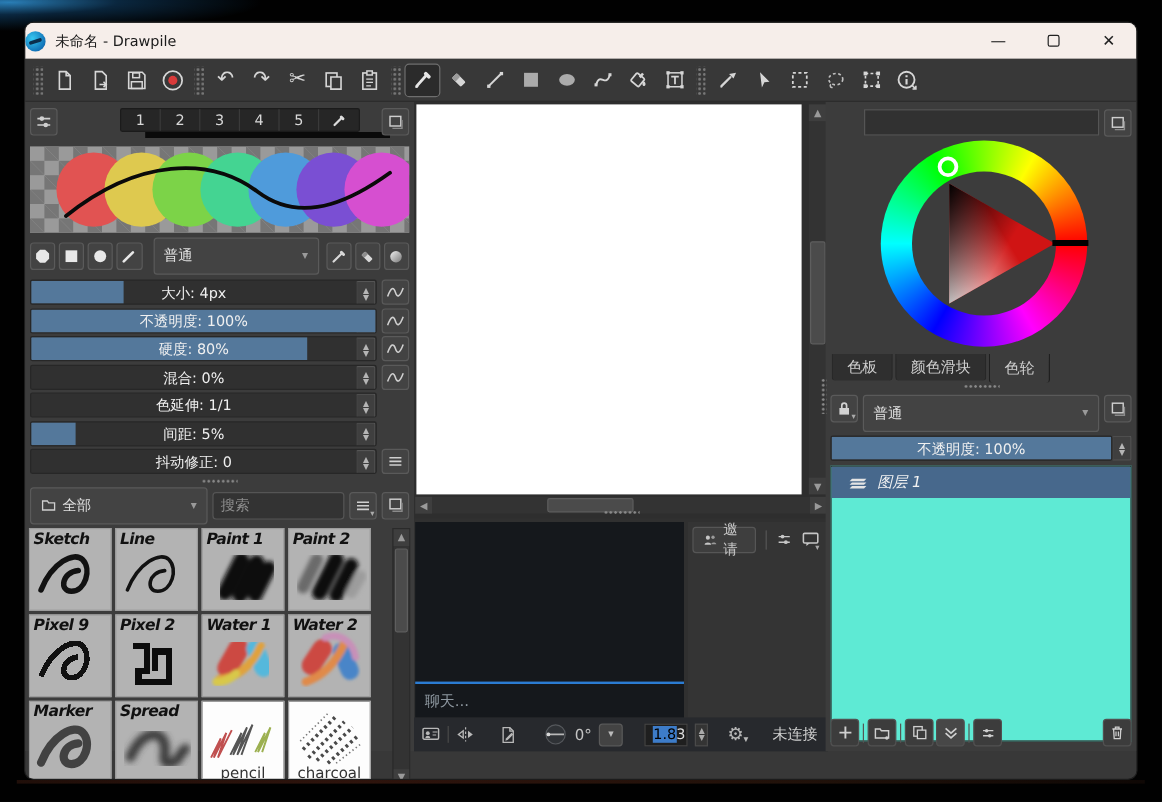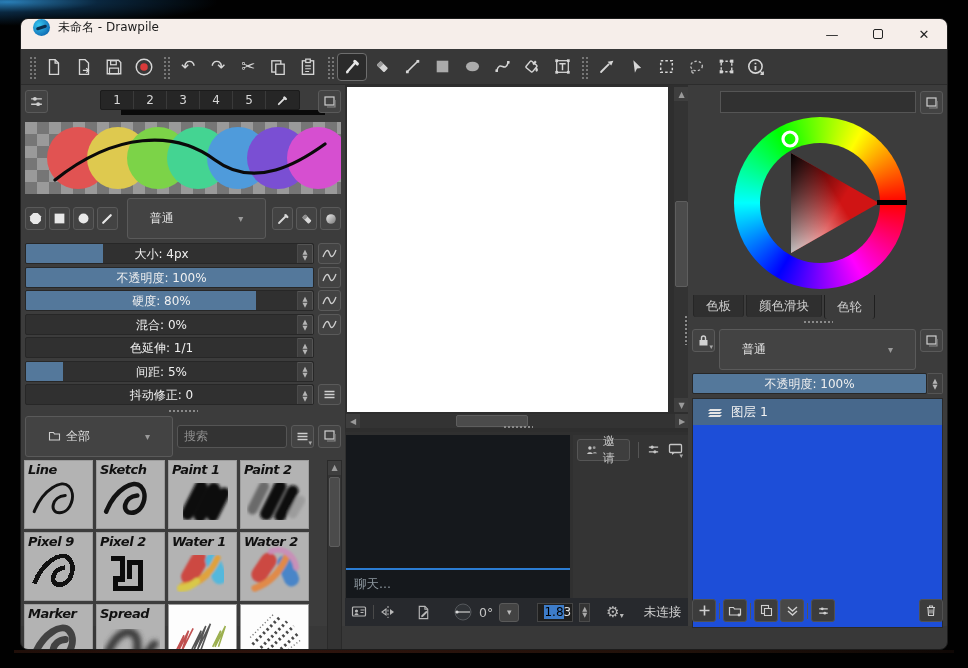--- a/index.html
+++ b/index.html
@@ -7,21 +7,21 @@
   #screen{position:relative;width:968px;height:668px;background:#020202;overflow:hidden;}
   #screen::before{content:"";position:absolute;left:0;top:0;width:220px;height:26px;
     background:radial-gradient(ellipse at 8px 2px,#2a7fb8 0%,rgba(20,80,130,.5) 30%,transparent 70%);}
   #screen::after{content:"";position:absolute;left:14px;top:650px;width:940px;height:3px;
     background:linear-gradient(to right,#3a1a10,#542417 30%,#3c2012 70%,#1a0d08);opacity:.55;}
 
   .window{position:absolute;left:20px;top:18px;width:928px;height:632px;border-radius:8px;
     background:#383838;box-shadow:0 6px 28px rgba(0,0,0,.8);overflow:hidden;border:1px solid #1c1c1c;}
 
   
-  .titlebar{height:30px;background:#f6eeea;display:flex;padding-left:12px;}
+  .titlebar{height:30px;background:#f6eeea;display:flex;align-items:center;}
   .appicon{width:17px;height:17px;border-radius:50%;background:radial-gradient(circle at 35% 35%,#36c6f0,#1273b8 70%,#0a4a80);
     position:relative;flex:0 0 auto;}
   .appicon::after{content:"";position:absolute;left:3px;top:7px;width:11px;height:3px;background:#0b2d4d;border-radius:2px;transform:rotate(-18deg);}
   .titletext{font-size:12px;color:#1b1b1b;margin-left:8px;}
   .wincontrols{margin-left:auto;display:flex;height:100%;}
   .winbtn{width:46px;height:100%;display:flex;align-items:center;justify-content:center;color:#222;font-size:13px;}
   .winbtn .maxbox{width:10px;height:10px;border:1.2px solid #222;border-radius:2px;}
 
   
   .menubar{height:23px;background:#3a3a3a;display:flex;align-items:center;padding-left:10px;gap:2px;border-bottom:1px solid #2e2e2e;}
@@ -58,22 +58,22 @@
 
   .preview{position:relative;margin:6px 1px 2px 1px;height:72px;overflow:hidden;
     background-color:#9a9a9a;
     background-image:linear-gradient(45deg,#767676 25%,transparent 25%,transparent 75%,#767676 75%),
                      linear-gradient(45deg,#767676 25%,transparent 25%,transparent 75%,#767676 75%);
     background-size:24px 24px;background-position:0 0,12px 12px;}
   .pcircle{position:absolute;top:5px;width:62px;height:62px;border-radius:50%;}
 
   .shape-row{display:flex;align-items:center;gap:3px;margin:4px 1px;}
   .shape-row .spacer{flex:1;}
-  .dropdown{height:41px;background:#434343;border:1px solid #5a5a5a;border-radius:3px;color:#e0e0e0;
-    font-size:12px;display:flex;align-items:center;padding:0 22px;position:relative;}
+  .dropdown{height:31px;background:#434343;border:1px solid #5a5a5a;border-radius:3px;color:#e0e0e0;
+    font-size:12px;display:flex;align-items:center;padding:0 8px;position:relative;}
   .dropdown .arrow{margin-left:auto;color:#9a9a9a;font-size:10px;padding-left:8px;}
 
   
   .sliders{margin:2px 1px;}
   .srow{display:flex;align-items:center;margin-bottom:2.5px;height:21px;}
   .strack{position:relative;flex:1;height:21px;background:#303030;border:1px solid #272727;border-radius:2px;overflow:hidden;display:flex;justify-content:space-between;}
   .sfill{position:absolute;left:0;top:0;bottom:0;background:#54789b;}
   .stext{position:relative;width:100%;text-align:center;color:#f0f0f0;font-size:12px;line-height:20px;z-index:2;}
   .sspin{width:16px;height:21px;background:#3f3f3f;border:1px solid #555;border-left-color:#4a4a4a;border-radius:0 2px 2px 0;
     display:flex;flex-direction:column;align-items:center;justify-content:center;color:#b5b5b5;font-size:6.5px;line-height:6px;flex:0 0 auto;}
@@ -136,21 +136,21 @@
   .wheel-inner{position:absolute;left:26px;top:26px;width:120px;height:120px;border-radius:50%;background:#3c3c3c;}
   .wheelsvg{position:absolute;left:43px;top:0;}
   .ctabs{display:flex;gap:2px;margin:2px 0 0 2px;}
   .ctab{height:22px;padding:0 12px;display:flex;align-items:center;font-size:12.5px;color:#cfcfcf;
     background:#2f2f2f;border:1px solid #262626;border-bottom:none;border-radius:0 0 3px 3px;border-top:none;}
   .ctab.active{background:#3c3c3c;border-color:#1f1f1f;height:24px;}
 
   .ld-controls{display:flex;gap:4px;margin:4px 1px 3px 1px;}
   .ld-drop{flex:1;}
   .opacity-row{display:flex;margin:0 1px 4px 1px;}
-  .layerlist{margin:0 1px;background:#1d4ed8;height:158px;border:1px solid #2a2a2a;}
+  .layerlist{margin:0 1px;background:#5eead4;height:158px;border:1px solid #2a2a2a;font-style:italic;}
   .layerrow{height:26px;background:#47688c;display:flex;align-items:center;gap:8px;padding-left:14px;color:#f2f2f2;font-size:12.5px;}
   .ld-bottom{position:absolute;left:4px;right:4px;bottom:3px;height:25px;display:flex;align-items:center;gap:2px;}
   .lbtn{width:24px;height:23px;display:flex;align-items:center;justify-content:center;background:#3c3c3c;border:1px solid #515151;border-radius:3px;color:#cfcfcf;}
   .lbtn.trash{margin-left:auto;}
   .lb-sep{width:1px;height:16px;background:#555;margin:0 1px;}
 
   .vsplit-dots{position:absolute;width:5px;height:30px;background-image:radial-gradient(#8a8a8a 1px,transparent 1.2px);background-size:4px 4px;}
 </style>
 </head>
 <body>
@@ -555,29 +555,29 @@
                 <rect x="2" y="2" width="9" height="8" fill="none" stroke="#cfcfcf" stroke-width="1.2"></rect>
                 <path d="M4 12h8V5" fill="none" stroke="#8a8a8a" stroke-width="1.2"></path>
               </svg>
           </div>
         </div>
 
         <div class="grid-wrap">
           <div class="grid">
             <div class="tile">
               <svg width="69" height="69" viewBox="0 0 60 60">
-                  <path d="M8 44 C16 24 32 16 38 22 C45 29 40 45 30 45 C21 45 23 31 35 30" fill="none" stroke="#121212" stroke-width="2.6" stroke-linecap="round"></path>
-                </svg>
-              <span class="tlabel">Line</span>
+                  <path d="M8 44 C16 24 32 16 38 22 C45 29 40 45 30 45 C21 45 23 31 35 30" fill="none" stroke="#121212" stroke-width="4" stroke-linecap="round"></path>
+                </svg>
+              <span class="tlabel">Sketch</span>
             </div>
             <div class="tile">
               <svg width="69" height="69" viewBox="0 0 60 60">
-                  <path d="M8 44 C16 24 32 16 38 22 C45 29 40 45 30 45 C21 45 23 31 35 30" fill="none" stroke="#121212" stroke-width="4" stroke-linecap="round"></path>
-                </svg>
-              <span class="tlabel">Sketch</span>
+                  <path d="M8 44 C16 24 32 16 38 22 C45 29 40 45 30 45 C21 45 23 31 35 30" fill="none" stroke="#121212" stroke-width="2.6" stroke-linecap="round"></path>
+                </svg>
+              <span class="tlabel">Line</span>
             </div>
             <div class="tile">
               <svg width="69" height="69" viewBox="0 0 60 60">
                   <g filter="url(#b1)">
                     <path d="M16 46 L28 22" stroke="#0c0c0c" stroke-width="11" stroke-linecap="round"></path>
                     <path d="M27 48 L39 24" stroke="#0c0c0c" stroke-width="11" stroke-linecap="round"></path>
                     <path d="M38 48 L48 28" stroke="#0c0c0c" stroke-width="10" stroke-linecap="round"></path>
                   </g>
                   <defs>
                     <filter id="b1">

